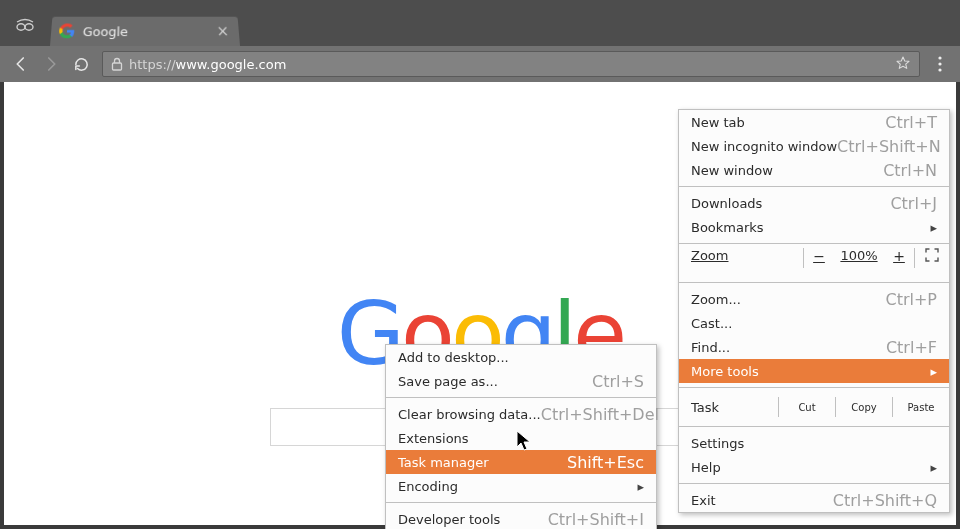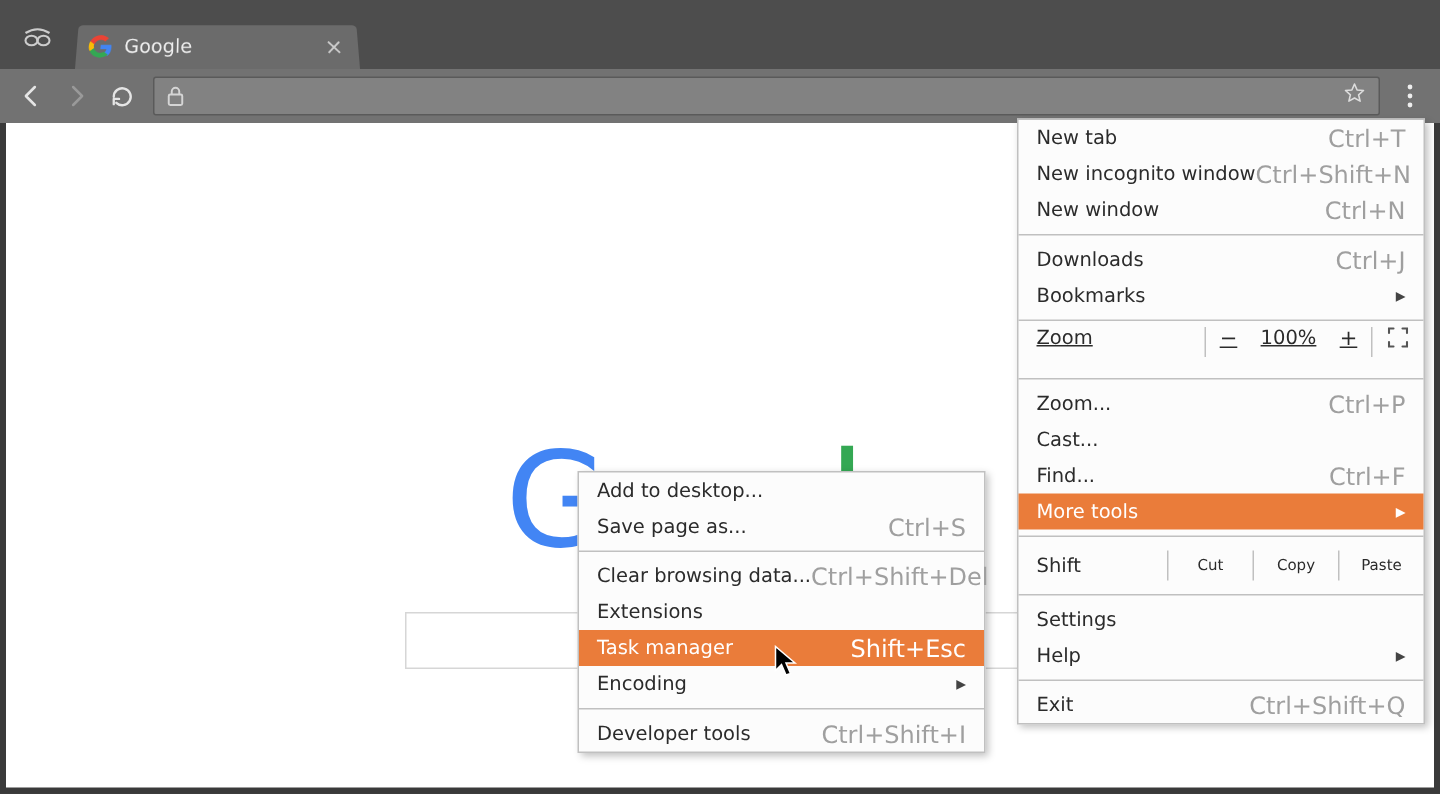--- a/index.html
+++ b/index.html
@@ -46,21 +46,21 @@
   .content{position:absolute;left:4px;right:4px;top:82px;bottom:4px;background:var(--content-bg);overflow:hidden;}
   .google-logo{position:absolute;left:50%;top:200px;transform:translateX(-50%);font-size:88px;font-weight:500;letter-spacing:-4px;white-space:nowrap;}
   .google-logo span:nth-child(1){color:#4285f4;}
   .google-logo span:nth-child(2){color:#ea4335;}
   .google-logo span:nth-child(3){color:#fbbc05;}
   .google-logo span:nth-child(4){color:#4285f4;}
   .google-logo span:nth-child(5){color:#34a853;}
   .google-logo span:nth-child(6){color:#ea4335;}
   .search-box{position:absolute;left:50%;top:326px;transform:translateX(-50%);width:420px;height:38px;border:1px solid #d6d6d6;background:#fff;}
   
-  .menu{position:absolute;background:var(--menu-bg);border:1px solid var(--menu-border);box-shadow:2px 2px 5px rgba(0,0,0,.25);font-size:13px;color:var(--menu-text);}
+  .menu{position:absolute;background:var(--menu-bg);border:1px solid var(--menu-border);box-shadow:2px 2px 5px rgba(0,0,0,.25);font-size:13px;color:var(--menu-text);margin-top:30px;}
   .main-menu{top:79px;right:10px;width:272px;}
   .sub-menu{top:314px;left:385px;width:272px;}
   .menu .item{height:24px;display:flex;align-items:center;padding:0 12px;cursor:pointer;white-space:nowrap;}
   .menu .item .lbl{flex:1;}
   .menu .item .accel{color:var(--menu-sub);font-size:16px;}
   .menu .item .arrow{color:#444;margin-left:4px;}
   .menu .item.highlight{background:var(--highlight);color:var(--highlight-text);}
   .menu .item.highlight .accel,.menu .item.highlight .arrow{color:var(--highlight-text);}
   .menu .sep{height:1px;background:var(--menu-border);margin:4px 0;}
   .menu .zoom-row{height:30px;display:flex;align-items:flex-start;padding:0 0 0 12px;text-decoration:underline;}
@@ -140,20 +140,23 @@
           <path d="M4 19v-5h5" fill="none" stroke="currentColor" stroke-width="2.2" stroke-linecap="round" stroke-linejoin="round"></path>
         </svg>
     </div>
     <div class="omnibox">
       <span class="lock">
         <svg width="12" height="14" viewBox="0 0 12 14">
             <rect x="1.5" y="6" width="9" height="7" rx="1" fill="none" stroke="currentColor" stroke-width="1.3"></rect>
             <path d="M3.5 6V4a2.5 2.5 0 0 1 5 0v2" fill="none" stroke="currentColor" stroke-width="1.3"></path>
           </svg>
       </span>
+      <span class="url">
+        <span class="scheme">https://</span><span class="host">www.google.com</span>
+      </span>
       <span class="star">
         <svg width="16" height="16" viewBox="0 0 24 24">
             <path d="M12 3l2.6 6 6.4.5-4.9 4.3 1.5 6.3L12 17l-5.6 3.1 1.5-6.3L3 9.5l6.4-.5z" fill="none" stroke="currentColor" stroke-width="1.6" stroke-linejoin="round"></path>
           </svg>
       </span>
     </div>
     <div class="kebab">
       <svg width="4" height="16" viewBox="0 0 4 16">
           <circle cx="2" cy="2" r="1.6" fill="currentColor"></circle>
           <circle cx="2" cy="8" r="1.6" fill="currentColor"></circle>
@@ -216,21 +219,21 @@
     <div class="item">
         <span class="lbl">Find...</span>
         <span class="accel">Ctrl+F</span>
       </div>
     <div class="item highlight">
         <span class="lbl">More tools</span>
         <span class="arrow">▸</span>
       </div>
     <div class="sep"></div>
     <div class="edit-row">
-      <span class="lbl">Shift</span>
+      <span class="lbl">Task</span>
       <span class="sepv"></span>
       <span class="ebtn">Cut</span>
       <span class="sepv"></span>
       <span class="ebtn">Copy</span>
       <span class="sepv"></span>
       <span class="ebtn">Paste</span>
     </div>
     <div class="sep"></div>
     <div class="item">
         <span class="lbl">Settings</span>

